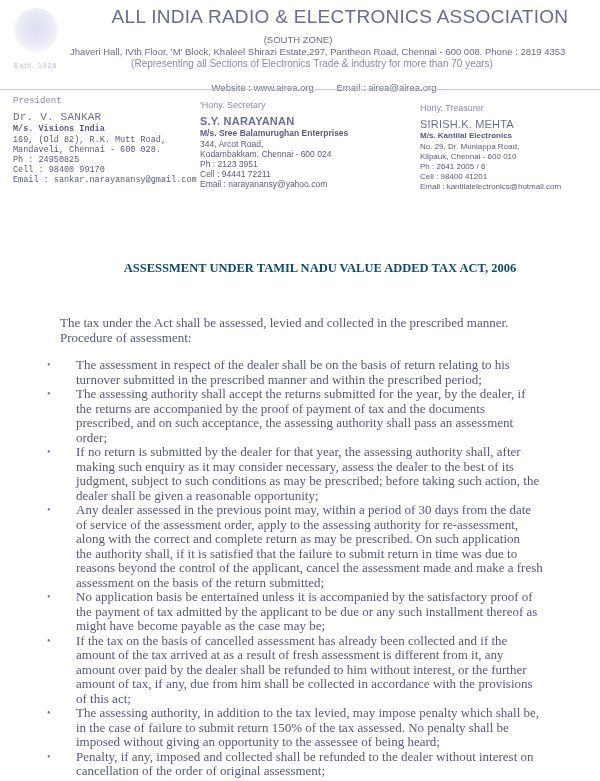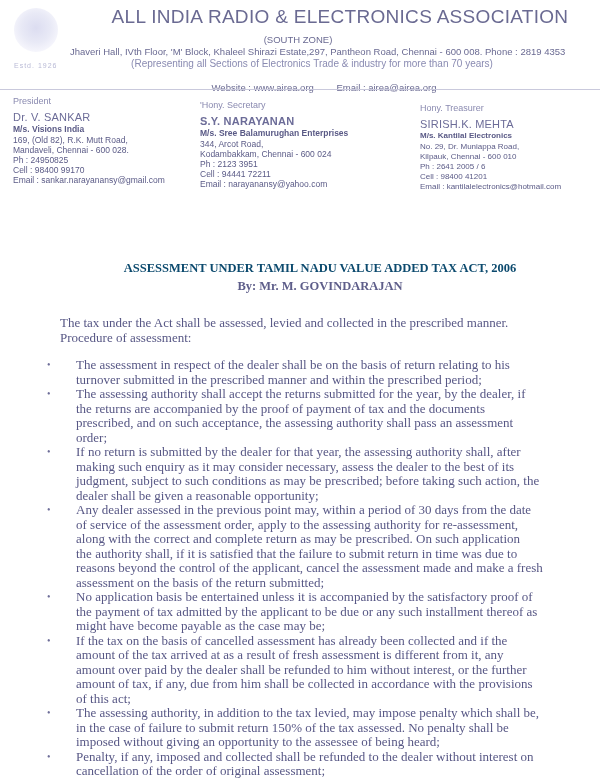--- a/index.html
+++ b/index.html
@@ -29,21 +29,21 @@
     font: 10px "Liberation Sans", sans-serif; color: #8a8bb2; white-space: nowrap; }
   .org-contact { position: absolute; left: 0; top: 70px; width: 600px; text-align: center; padding-left: 48px; box-sizing: border-box;
     font: 9.5px "Liberation Sans", sans-serif; color: #6a6a92; white-space: nowrap; margin-top: 12px; }
   .org-contact span { margin: 0 10px; }
   .divider { position: absolute; left: 0; top: 89px; width: 600px; height: 1px; background: #c9c9dc; }
 
   .officer { position: absolute; font: 8.5px "Liberation Sans", sans-serif; color: #5a5a86; line-height: 10.2px; }
   .officer .role { color: #8a8ab0; font-size: 9px; margin-bottom: 6px; }
   .officer .name { font-size: 11px; color: #6c6c98; margin-bottom: 2px; letter-spacing: 0.2px; }
   .officer .firm { font-weight: bold; color: #5a5a86; }
-  .off-president { left: 13px; top: 96px; }
+  .off-president { left: 13px; top: 96px; font-family: Liberation Mono, monospace; }
   .off-secretary { left: 200px; top: 100px; }
   .off-secretary .name { font-weight: bold; }
   .off-treasurer { left: 420px; top: 103px; }
   .off-treasurer .firm { font-size: 8px; }
   .off-treasurer .line { font-size: 8px; }
 
   
   .doc-title { position: absolute; left: 0; top: 261px; width: 600px; text-align: center; padding-left: 40px; box-sizing: border-box;
     font: bold 12.5px "Liberation Serif", serif; color: #0c4a6e; white-space: nowrap; }
   .doc-author { position: absolute; left: 0; top: 279px; width: 600px; text-align: center; padding-left: 40px; box-sizing: border-box;
@@ -102,21 +102,20 @@
     <div class="name">SIRISH.K. MEHTA</div>
     <div class="firm">M/s. Kantilal Electronics</div>
     <div class="line">No. 29, Dr. Muniappa Road,</div>
     <div class="line">Kilpauk, Chennai - 600 010</div>
     <div class="line">Ph : 2641 2005 / 6</div>
     <div class="line">Cell : 98400 41201</div>
     <div class="line">Email : kantilalelectronics@hotmail.com</div>
   </div>
 
   <div class="doc-title">ASSESSMENT UNDER TAMIL NADU VALUE ADDED TAX ACT, 2006</div>
-  <div class="doc-author">By: Mr. M. GOVINDARAJAN</div>
 
   <div class="intro">
     <div>The tax under the Act shall be assessed, levied and collected in the prescribed manner.</div>
     <div>Procedure of assessment:</div>
   </div>
 
   <ul class="bullets">
     <li>
       <span class="bullet">•</span>
       <span class="ln">The assessment in respect of the dealer shall be on the basis of return relating to his</span>

